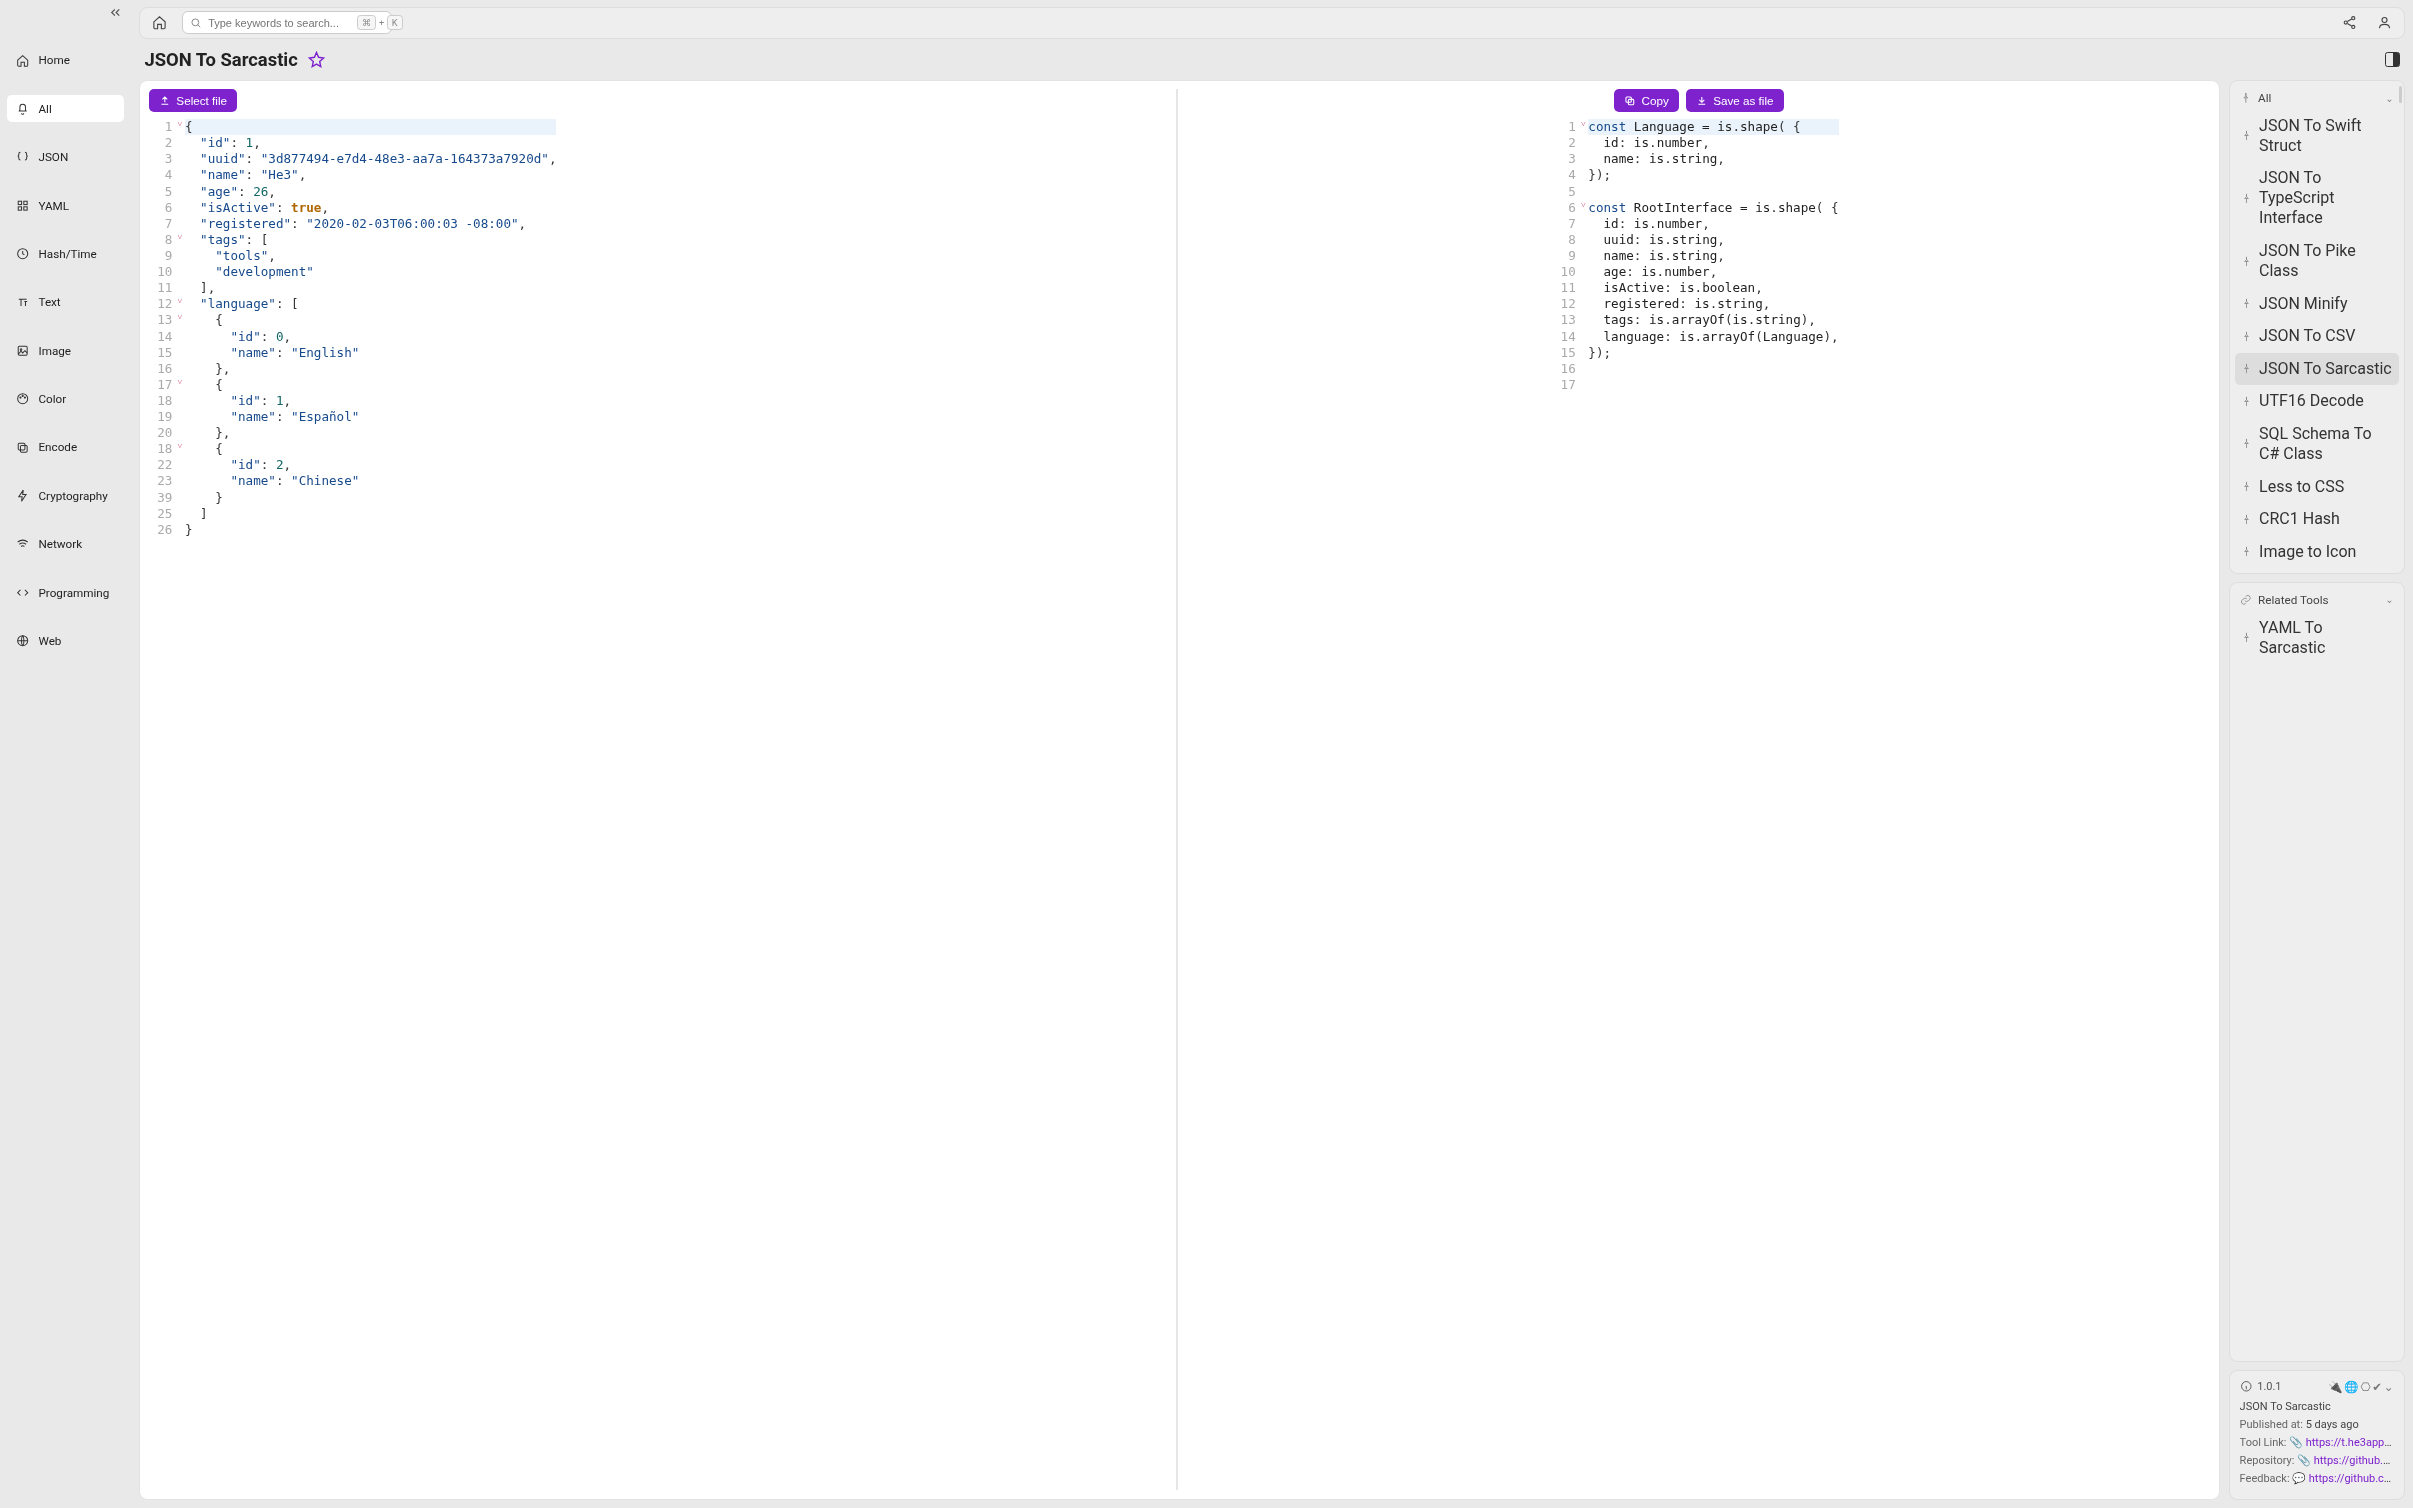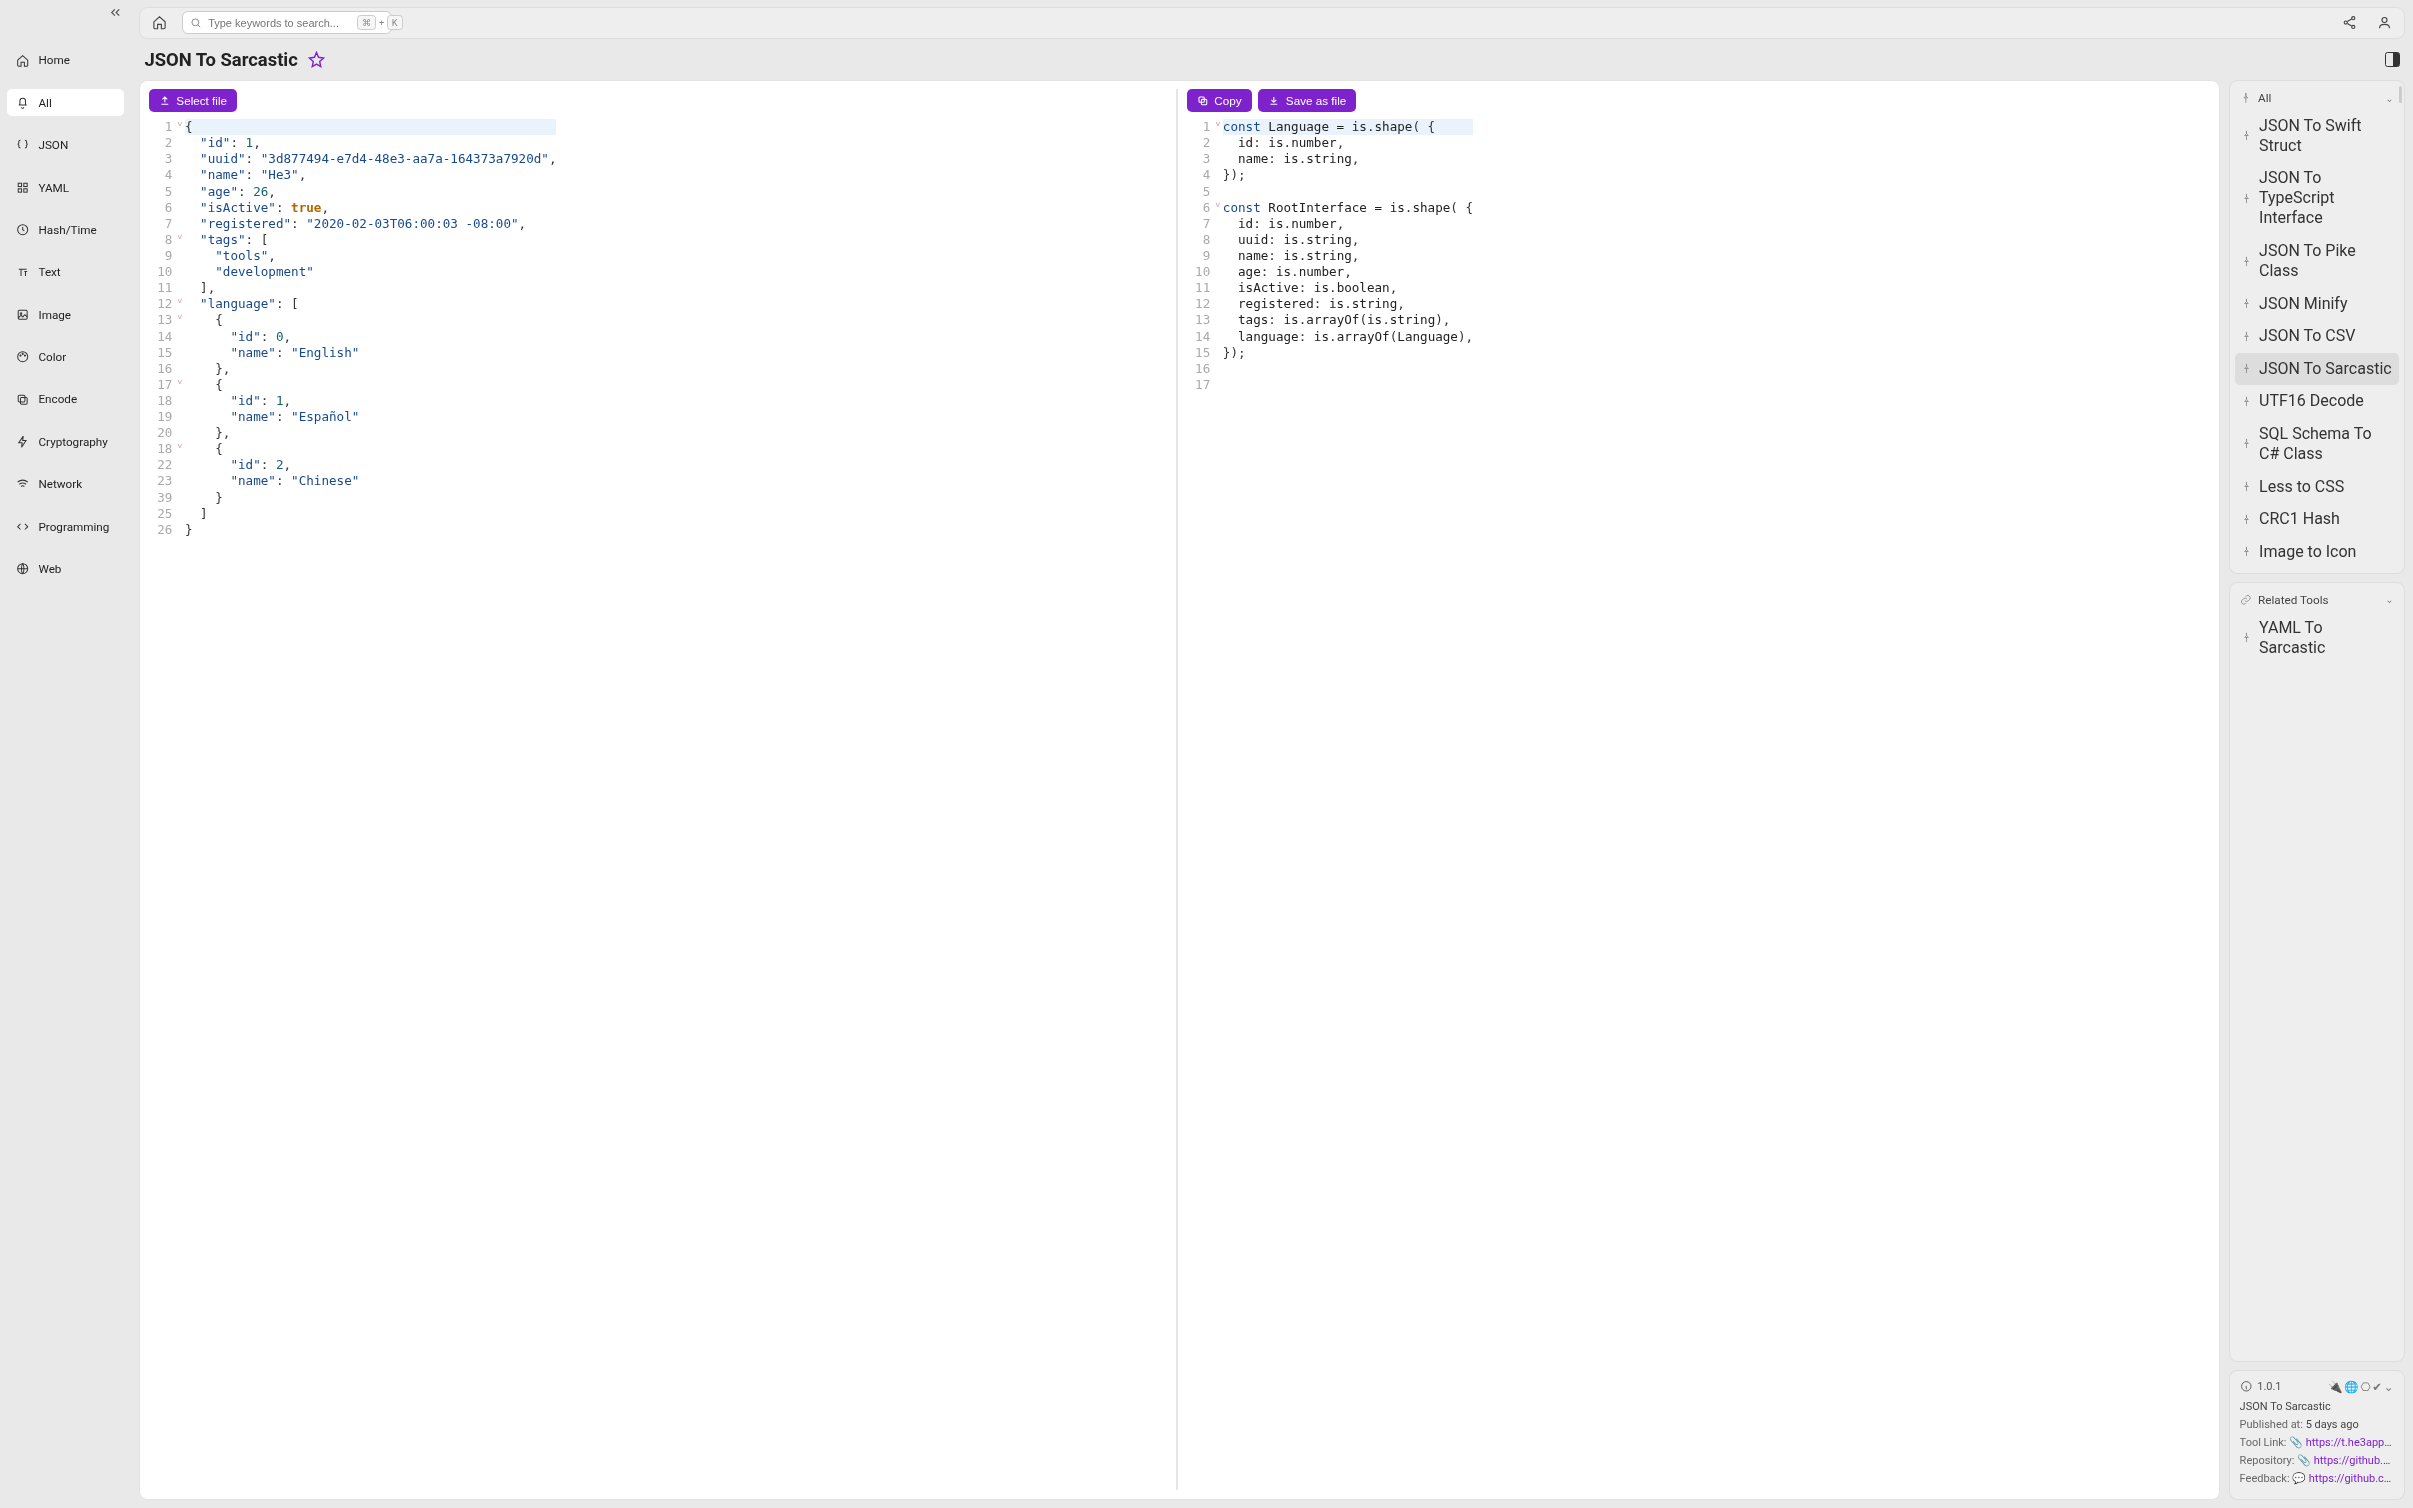--- a/index.html
+++ b/index.html
@@ -2,21 +2,21 @@
 <html style="font-size:13.4px"><head>
 <meta charset="utf-8">
 <style>
 * { box-sizing: border-box; margin: 0; padding: 0; }
 body { font-family: -apple-system, BlinkMacSystemFont, "Segoe UI", Roboto, sans-serif; background: #e9e9e9; color: #222; font-size: 11.7px; overflow: hidden; }
 .app { display: flex; height: 100vh; }
 
 
 .sidebar { width: 131px; background: #e9e9e9; padding: 6.7px; position: relative; }
 .collapse-btn { position: absolute; top: 5px; right: 8.4px; cursor: pointer; color: #555; }
-.sidebar-list { margin-top: 40px; display: flex; flex-direction: column; gap: 15px; }
+.sidebar-list { margin-top: 40px; display: flex; flex-direction: column; gap: 21px; }
 .sidebar-item { display: flex; align-items: center; gap: 8.4px; padding: 6.7px 8.4px; border-radius: 5px; cursor: pointer; font-size: 11.7px; color: #222; }
 .sidebar-item.active { background: #fff; }
 .sidebar-item .icon { width: 15px; display: inline-flex; justify-content: center; color: #333; }
 
 
 .main { flex: 1; display: flex; flex-direction: column; padding: 6.7px 8.4px 8.4px 8.4px; gap: 6.7px; min-width: 0; }
 
 
 .topbar { display: flex; align-items: center; gap: 10px; background: #eee; border: 0.8px solid #ddd; border-radius: 8.4px; padding: 3.4px 6.7px; }
 .home-btn { padding: 3.4px 5px; cursor: pointer; color: #444; }
@@ -32,21 +32,21 @@
 .page-title { font-size: 18.4px; font-weight: 700; }
 .star-btn { cursor: pointer; color: #7e22ce; }
 .title-spacer { flex: 1; }
 .panel-toggle { cursor: pointer; color: #333; width:15px; height:15px; border:1.5px solid #333; border-radius:2.5px; position:relative; }
 .panel-toggle::after { content:''; position:absolute; right:0; top:0; bottom:0; width:5.9px; background:#333; border-top-right-radius:0.8px; border-bottom-right-radius:0.8px;}
 
 
 .content-row { flex: 1; display: flex; gap: 8.4px; min-height: 0; }
 .editors { flex: 1; display: flex; background: #fff; border: 0.8px solid #e3e3e3; border-radius: 8.4px; padding: 8.4px; min-width: 0; }
 .editor-pane { flex: 1; display: flex; flex-direction: column; min-width: 0; position: relative; }
-.editor-pane + .editor-pane { border-left: 2.5px solid #e6e6e6; padding-left: 8.4px; margin-left: 3.4px; }
+.editor-pane + .editor-pane { border-left: 2.5px solid #e6e6e6; padding-left: 8.4px; margin-left: 3.4px; align-items: center; }
 .pane-header { display: flex; gap: 6.7px; margin-bottom: 5px; }
 .btn { background: #7e22ce; color: #fff; border: none; border-radius: 5px; padding: 5px 10px; font-size: 11.7px; display: inline-flex; align-items: center; gap: 5.9px; cursor: pointer; }
 .btn .bicon { font-size: 11px; }
 
 
 .code-area { flex: 1; display: flex; font-family: Menlo, Consolas, monospace; font-size: 12.6px; line-height: 1.28; background: #fff; overflow: auto; }
 .gutter { background: #fff; color: #aaa; text-align: right; padding: 1.7px 3.4px 1.7px 8.4px; user-select: none; }
 .gutter .gl { padding-right: 2.5px; position: relative; }
 .gutter .gl.fold::after { content: '˅'; position: absolute; right: -7.5px; top: 0px; font-size: 8.4px; color: #b36; }
 .code-body { padding: 1.7px 6.7px; white-space: pre; }

